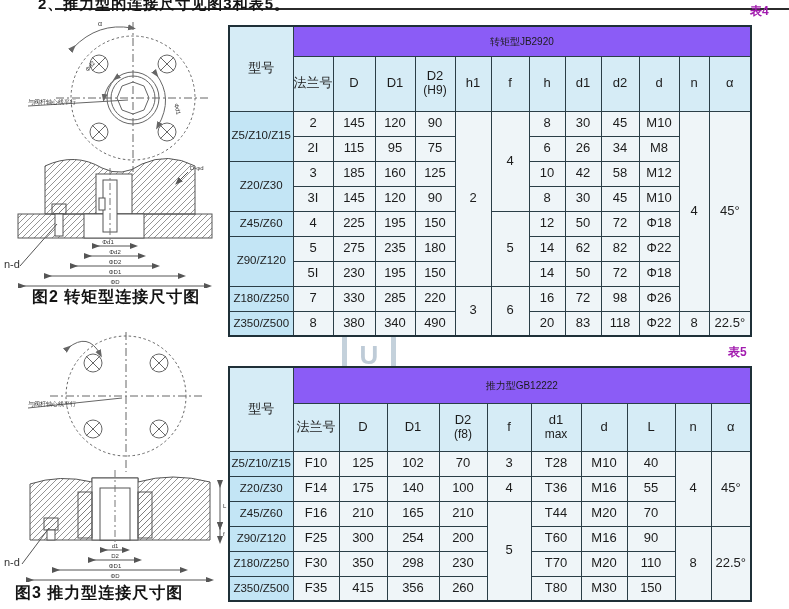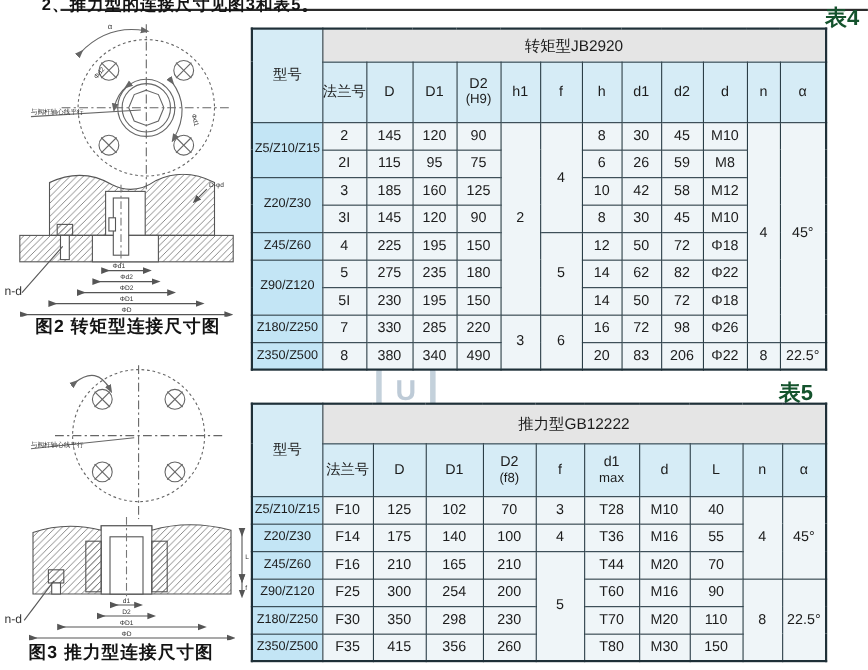--- a/index.html
+++ b/index.html
@@ -1,42 +1,42 @@
 <!DOCTYPE html>
 <html><head>
 <meta charset="utf-8">
 <style>
   html,body{margin:0;padding:0;background:#fff;}
   #page{position:relative;width:789px;height:609px;background:#ffffff;overflow:hidden;
         font-family:"Liberation Sans","DejaVu Sans",sans-serif;}
   .abs{position:absolute;}
   #top-rule{left:55px;top:8px;width:734px;height:2px;background:#2b2b2b;}
   #heading{left:38px;top:-5px;font-size:15px;font-weight:bold;color:#141414;letter-spacing:1px;white-space:nowrap;}
-  .table-tag{font-size:20px;font-weight:bold;color:#14532d;}
+  .table-tag{font-size:12px;font-weight:bold;color:#a21caf;}
   #tag4{left:750px;top:3px;}
-  #tag5{left:708px;top:344px;}
+  #tag5{left:728px;top:344px;}
 
   table.spec{border-collapse:collapse;table-layout:fixed;border:2px solid #1f3038;}
   table.spec td{border:1px solid #2b3e47;text-align:center;vertical-align:middle;
       font-size:13px;color:#1c1c1c;background:#eff5f8;padding:0;line-height:1.15;}
   table.spec td.hd{background:#d6ecf6;}
   table.spec td.m{background:#c3e5f5;font-size:11.5px;}
-  table.spec td.title{background:#e5e5e5;font-size:14px;}
+  table.spec td.title{background:#8b5cf6;font-size:10px;}
   .sub2{display:block;font-size:12px;}
 
   #watermark{left:342px;top:330px;display:flex;align-items:center;gap:8px;
      color:rgba(125,152,176,0.50);pointer-events:none;}
   #wm-logo{width:44px;height:40px;border:5px solid rgba(125,152,176,0.45);border-radius:8px;
      display:flex;align-items:center;justify-content:center;font-size:26px;font-weight:bold;
      color:rgba(125,152,176,0.5);}
   #wm-text{font-size:44px;font-weight:bold;letter-spacing:4px;white-space:nowrap;}
 
   .caption{font-size:16px;font-weight:bold;color:#141414;letter-spacing:1px;white-space:nowrap;}
   #cap2{left:32px;top:287px;text-align:center;}
-  #cap3{left:26px;top:583px;}
+  #cap3{left:15px;top:583px;}
   svg text{font-family:"Liberation Sans","DejaVu Sans",sans-serif;fill:#333;}
   svg .dim{font-size:7px;}
   svg .tiny{font-size:6px;}
 </style>
 </head>
 <body>
 
 <div id="page">
 
   <div class="abs" id="top-rule"></div>
@@ -268,21 +268,21 @@
       <td rowspan="8">4</td>
       <td rowspan="8">45°</td>
     </tr>
     <tr style="height:25px">
       <td>2I</td>
       <td>115</td>
       <td>95</td>
       <td>75</td>
       <td>6</td>
       <td>26</td>
-      <td>59</td>
+      <td>34</td>
       <td>M8</td>
     </tr>
     <tr style="height:25px">
       <td class="m" rowspan="2">Z20/Z30</td>
       <td>3</td>
       <td>185</td>
       <td>160</td>
       <td>125</td>
       <td>10</td>
       <td>42</td>
@@ -346,21 +346,21 @@
       <td>Φ26</td>
     </tr>
     <tr style="height:25px">
       <td class="m">Z350/Z500</td>
       <td>8</td>
       <td>380</td>
       <td>340</td>
       <td>490</td>
       <td>20</td>
       <td>83</td>
-      <td>206</td>
+      <td>118</td>
       <td>Φ22</td>
       <td>8</td>
       <td>22.5°</td>
     </tr>
   </tbody>
     </table>
 
   <table class="spec abs" style="left:228px;top:366px;width:522px;height:234px;">
     <colgroup>
       <col style="width:64px">

